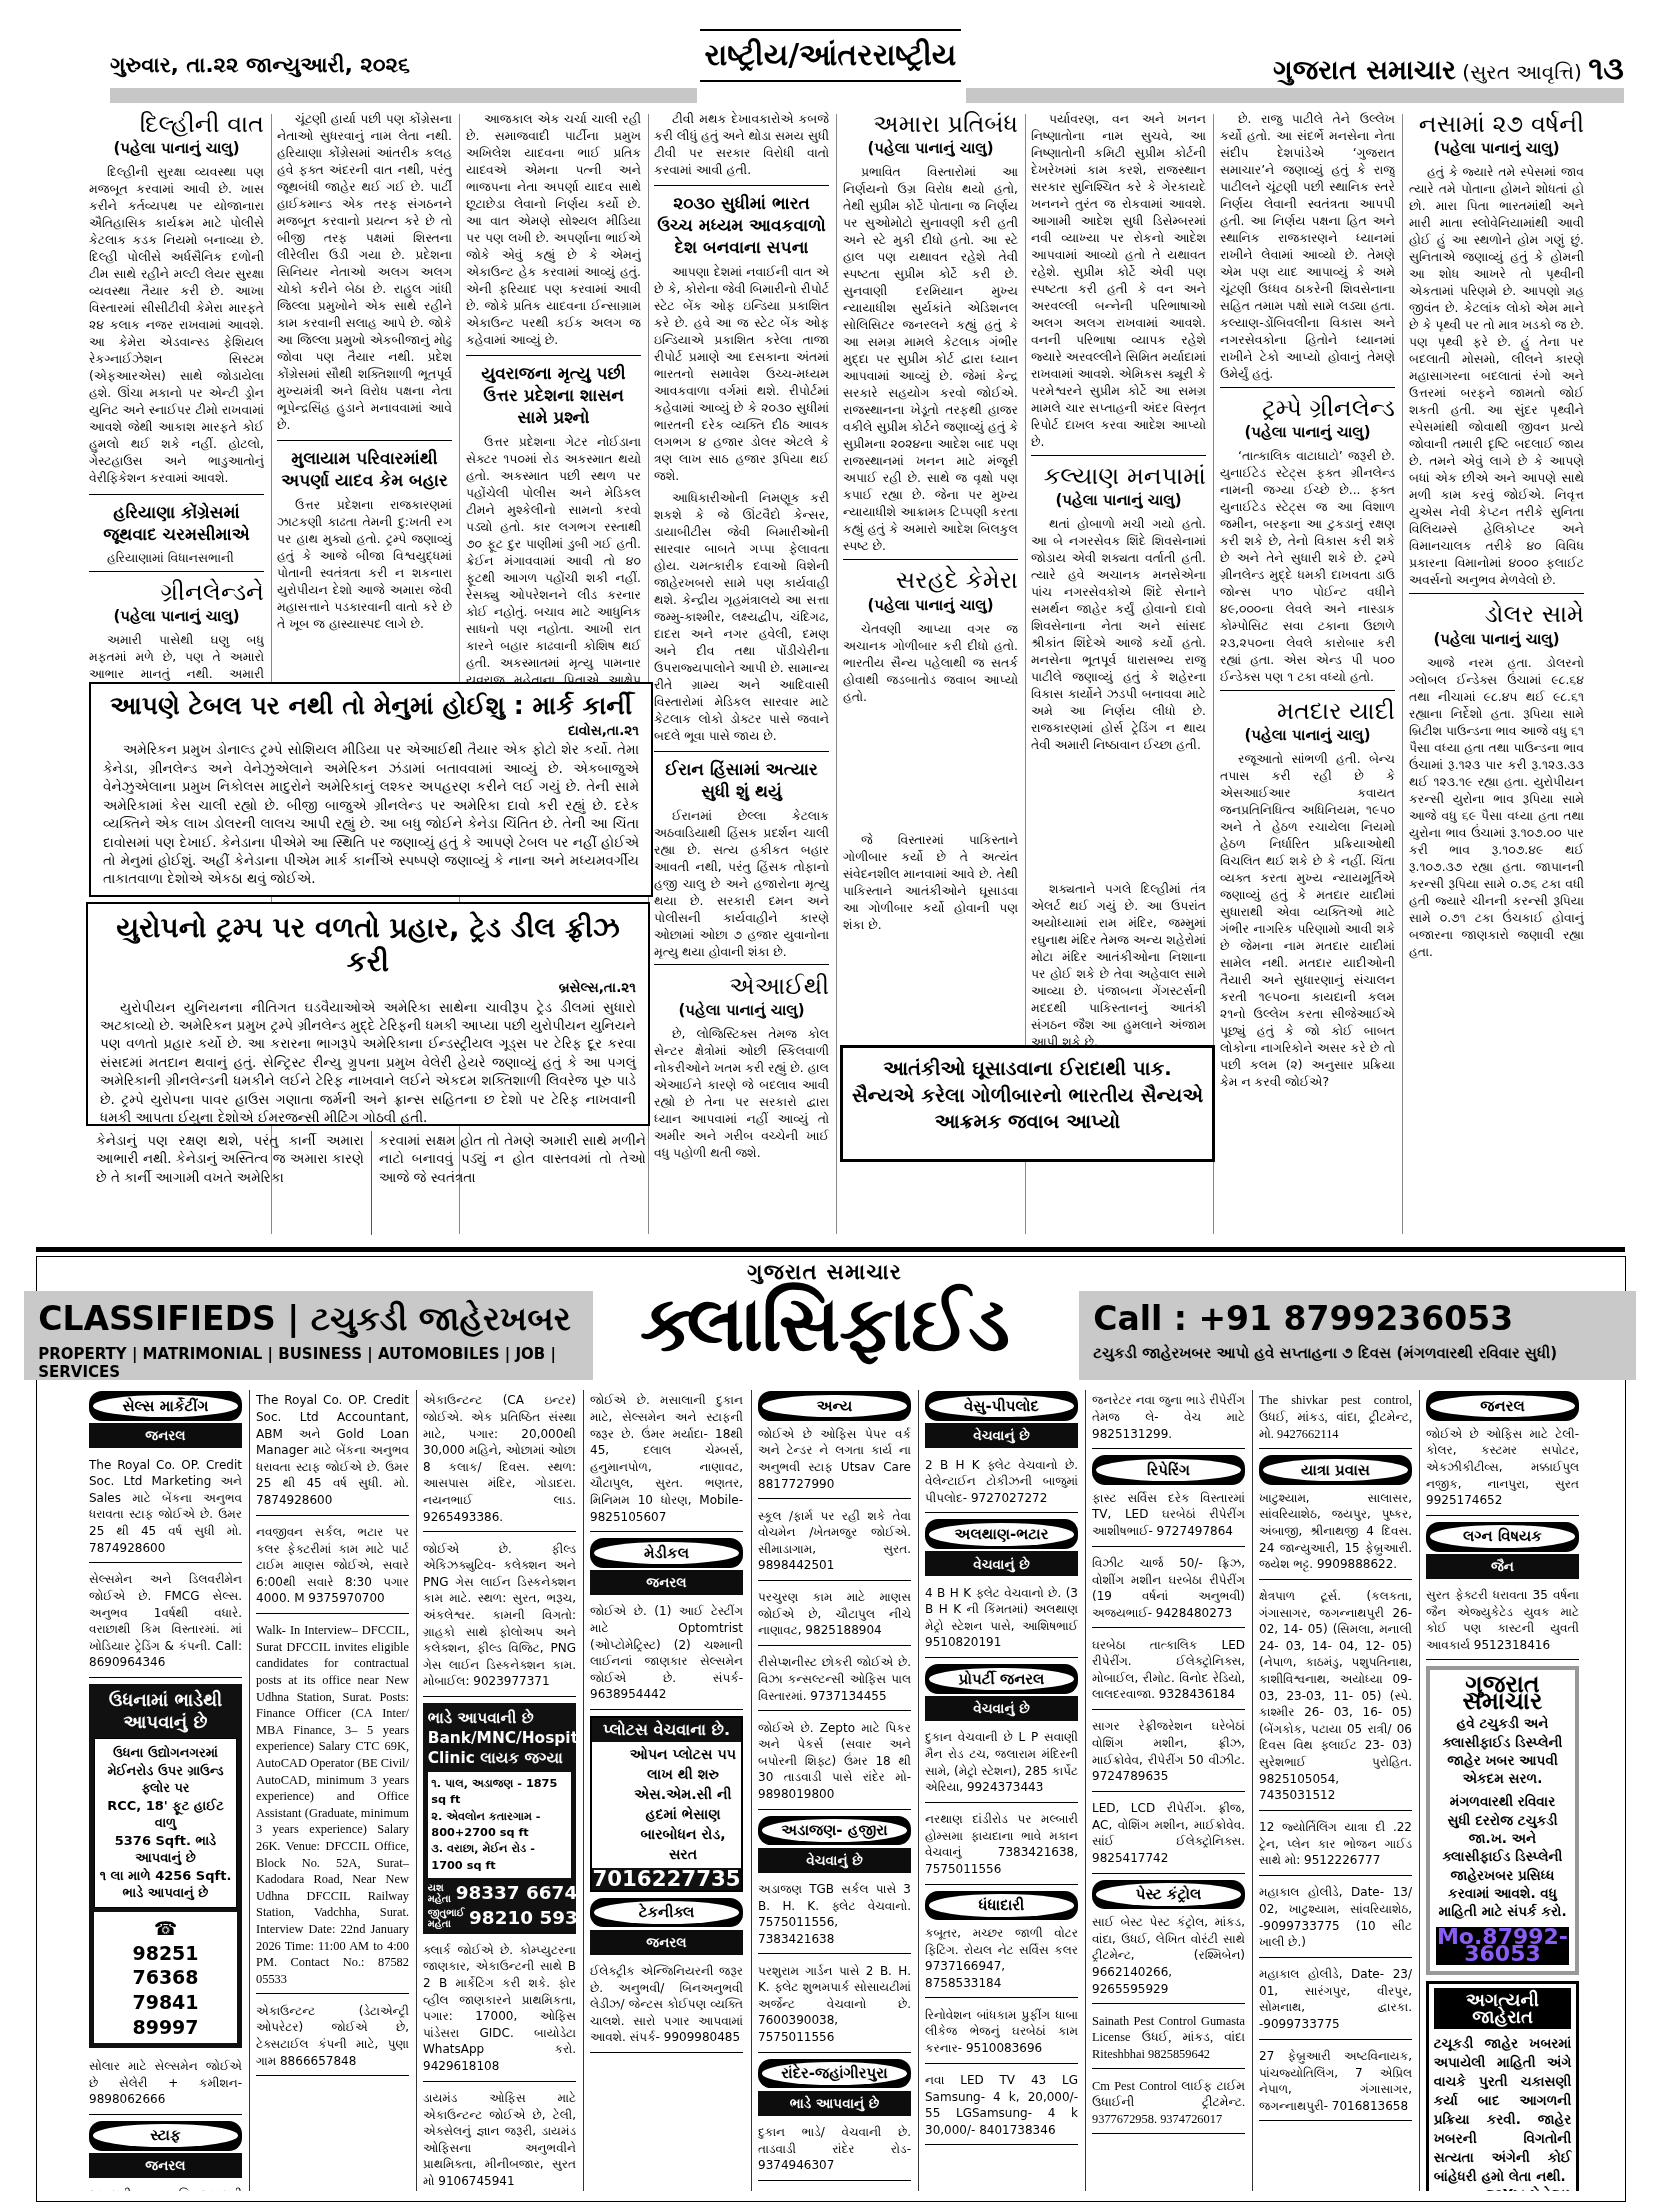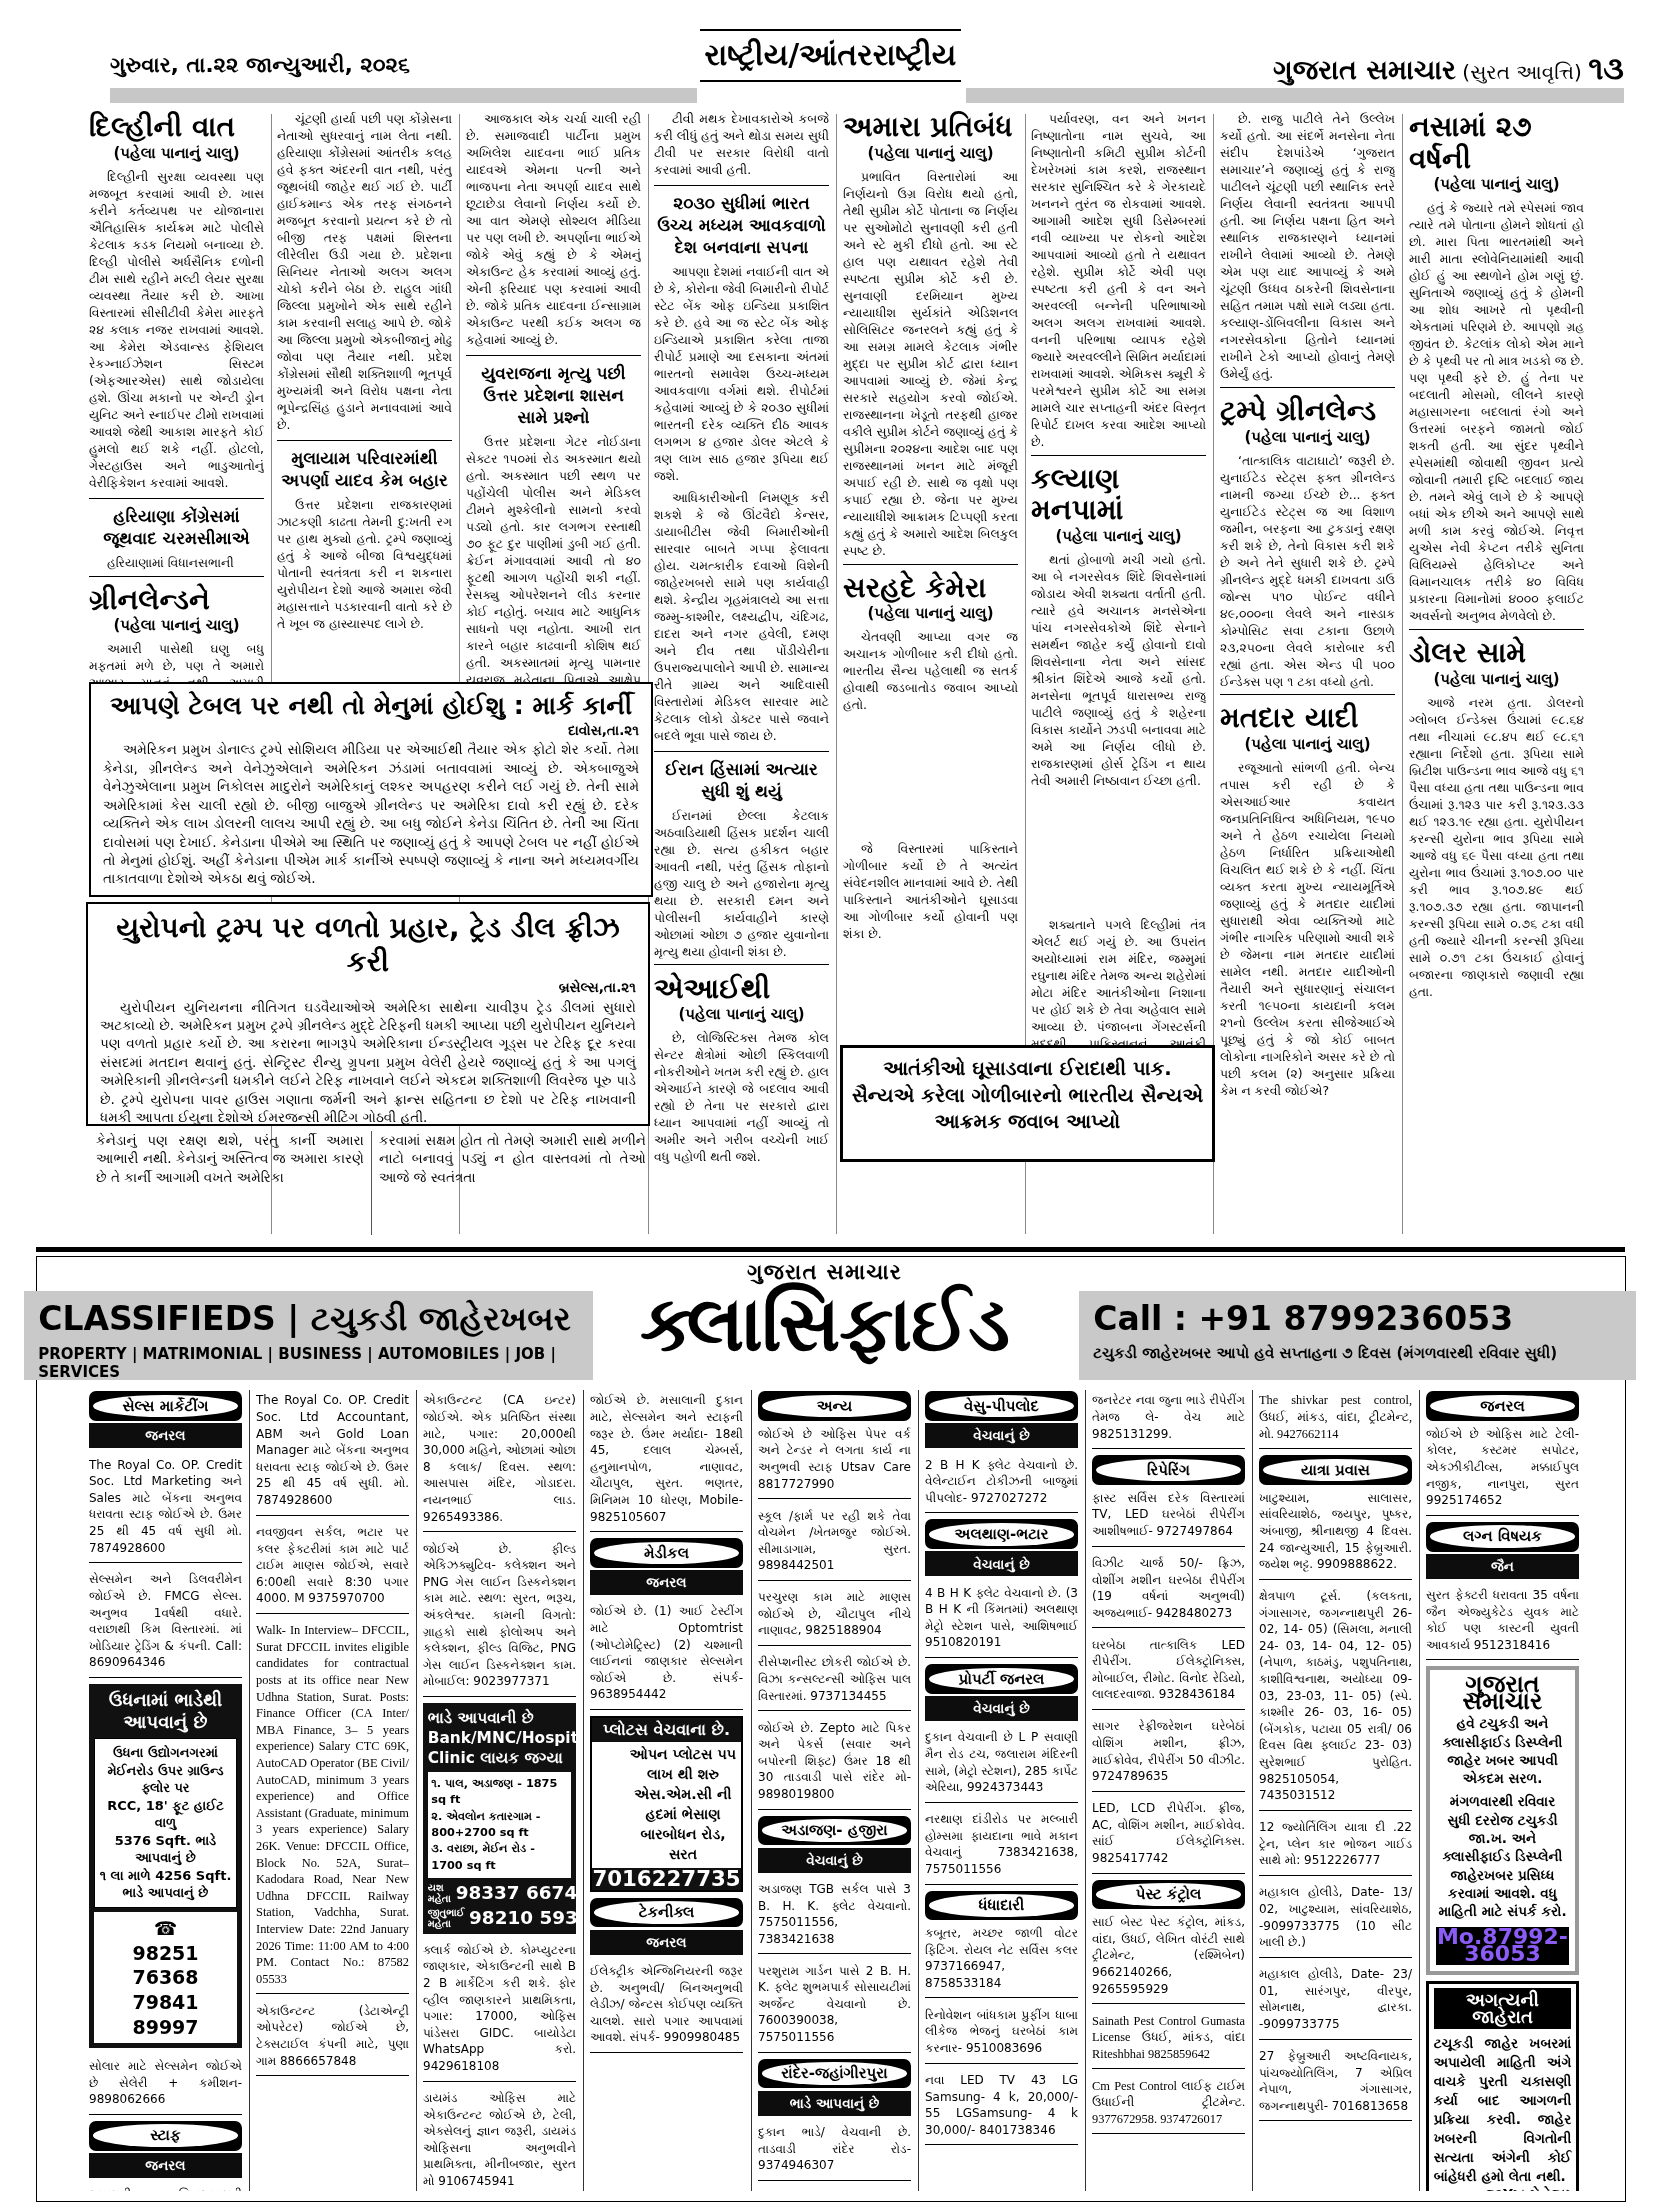--- a/index.html
+++ b/index.html
@@ -11,21 +11,21 @@
                font-size:30px;font-weight:bold;border-top:2.4px solid #000;border-bottom:2.4px solid #000;
                padding:6px 0 7.1px;}
   .hdr-right{position:absolute;right:36px;top:50px;font-size:20px;white-space:nowrap;}
   .hdr-right b{font-size:27px;}
   .hdr-right .pgno{font-size:31px;font-weight:bold;}
   .graybar{position:absolute;top:88px;height:15.4px;background:#c7c7c7;}
   
   .ncol{position:absolute;top:110px;height:1125px;width:175px;overflow:hidden;
         font-size:12.4px;line-height:17px;text-align:justify;}
   .vsep{position:absolute;top:114px;height:1120px;width:0.6px;background:#888;}
-  .nh{font-weight:bold;text-align:left;font-size:28px;line-height:1.12;
+  .nh{font-weight:normal;text-align:right;font-size:24px;line-height:1.12;
       border-top:1.2px solid #000;padding-top:7.1px;margin:4.7px 0 0;}
   .ncol > .nh:first-child{border-top:none;padding-top:0;margin-top:1.2px;}
   .nc{font-weight:bold;text-align:center;font-size:15px;margin:2.4px 0 6px;}
   .ns{font-weight:bold;text-align:center;font-size:17px;line-height:1.3;margin:7.1px 0 4.7px;
       border-top:1.2px solid #000;padding-top:6px;}
   .np{margin:0 0 4.7px;text-indent:18px;}
   .ngap{height:122px;}
   
   .nbox{position:absolute;background:#fff;border:2.4px solid #000;padding:7.1px 12px;box-sizing:border-box;}
   .nbox .bt{font-weight:bold;text-align:center;font-size:25px;line-height:1.2;}
@@ -42,21 +42,21 @@
   .ban-right{right:24px;width:557px;}
   .ban-big{font-size:33px;font-weight:bold;padding:8.3px 14.2px 0;white-space:nowrap;}
   .ban-small{font-size:15px;font-weight:bold;padding:6px 14.2px;}
   .ban-center{position:absolute;left:617px;top:0;width:415px;text-align:center;}
   .ban-gs{font-size:21.3px;font-weight:bold;letter-spacing:1.2px;}
   .ban-logo{font-size:76px;font-weight:bold;line-height:1.05;letter-spacing:-1.2px;}
   
   .kcol{position:absolute;top:1390px;height:801px;width:153px;overflow:hidden;
         font-size:12px;line-height:16.6px;text-align:justify;}
   .ksep{position:absolute;top:1390px;height:801px;width:0.6px;background:#333;}
-  .kbadge{background:#000;border-radius:7px;padding:3.6px;margin:1.2px 0 2.4px;}
+  .kbadge{background:#000;border-radius:13px;padding:3.6px;margin:1.2px 0 2.4px;}
   .kbadge .oval{background:#fff;border-radius:50%;text-align:center;font-weight:bold;
                 font-size:15px;padding:3px 0;}
   .kbar{background:#0d0d0d;color:#fff;text-align:center;font-weight:bold;font-size:13.6px;
         padding:4.1px 0;margin:0 0 6px;}
   .kad{border-bottom:1.2px solid #000;padding:2.4px 0 6px;margin-bottom:6px;}
   .kad.en{font-family:"Liberation Serif","DejaVu Serif",serif;font-size:12.4px;}
   .kdark{background:#111;color:#fff;padding:4.7px;margin-bottom:8px;}
   .kdark .dh{font-weight:bold;text-align:center;font-size:18px;line-height:1.25;}
   .kdark .inner{background:#fff;color:#000;border:1.8px solid #000;margin-top:4.7px;
                 padding:4.7px;text-align:center;font-weight:bold;font-size:13px;line-height:1.35;}

